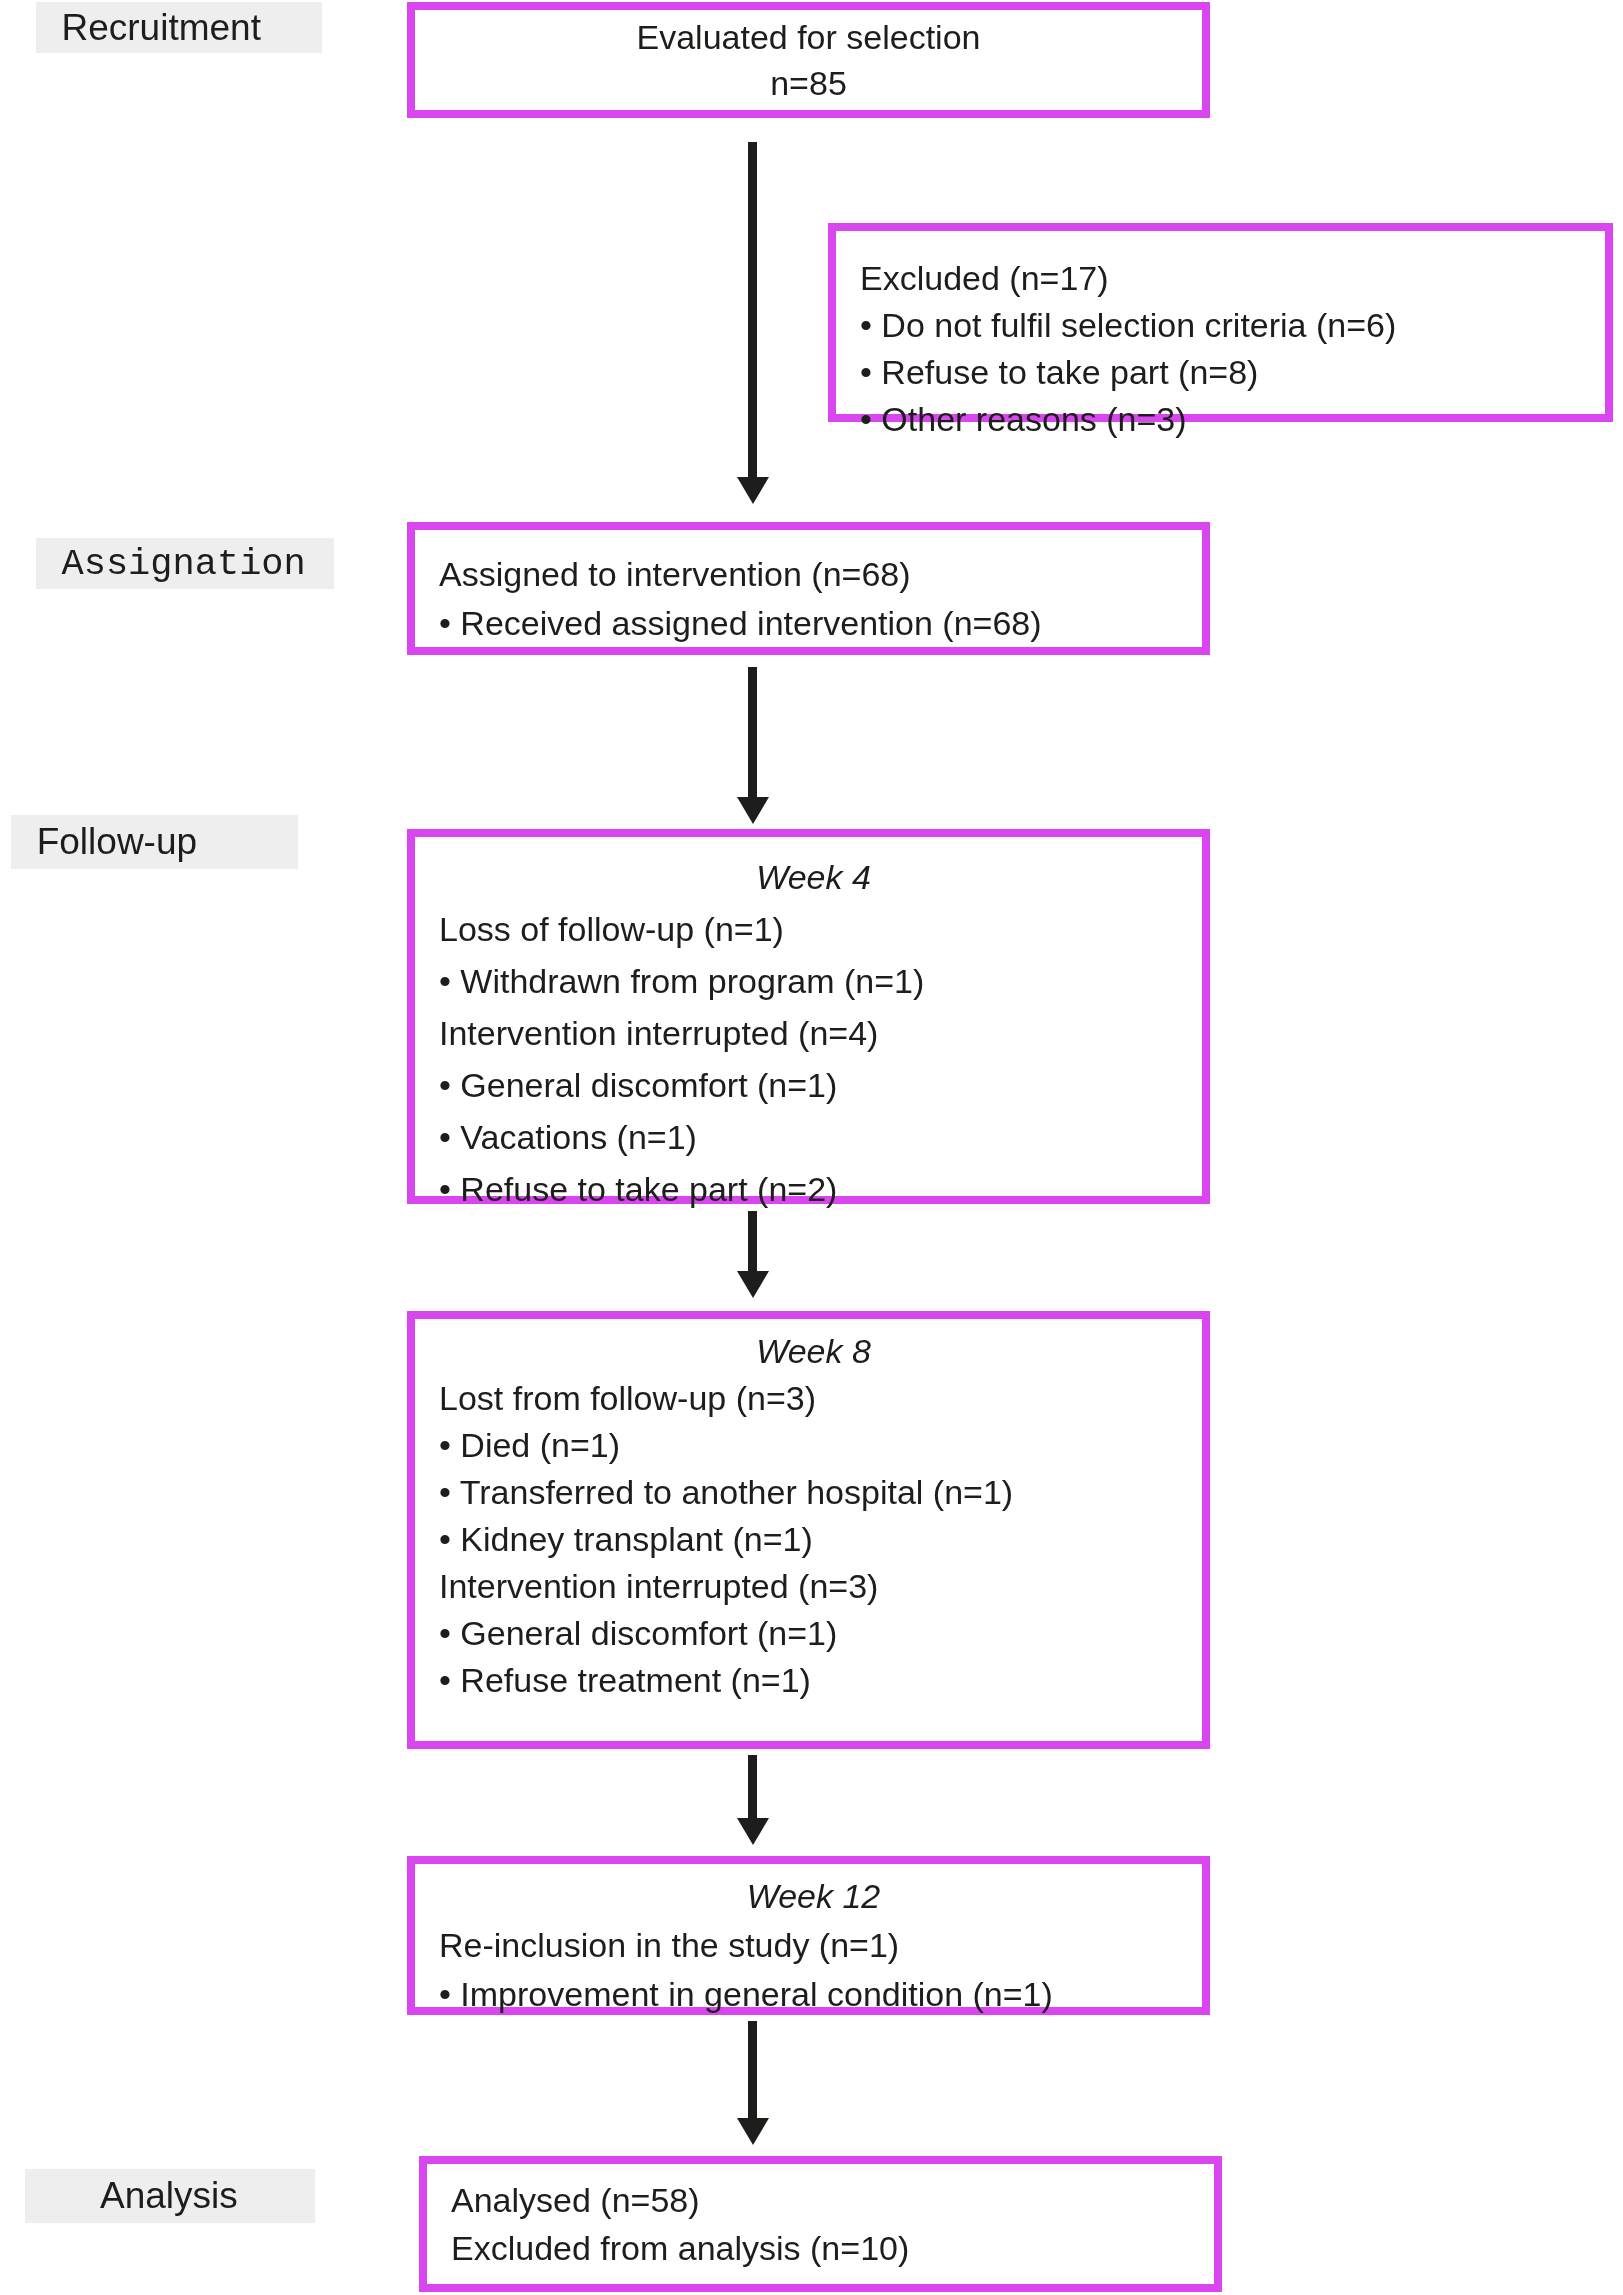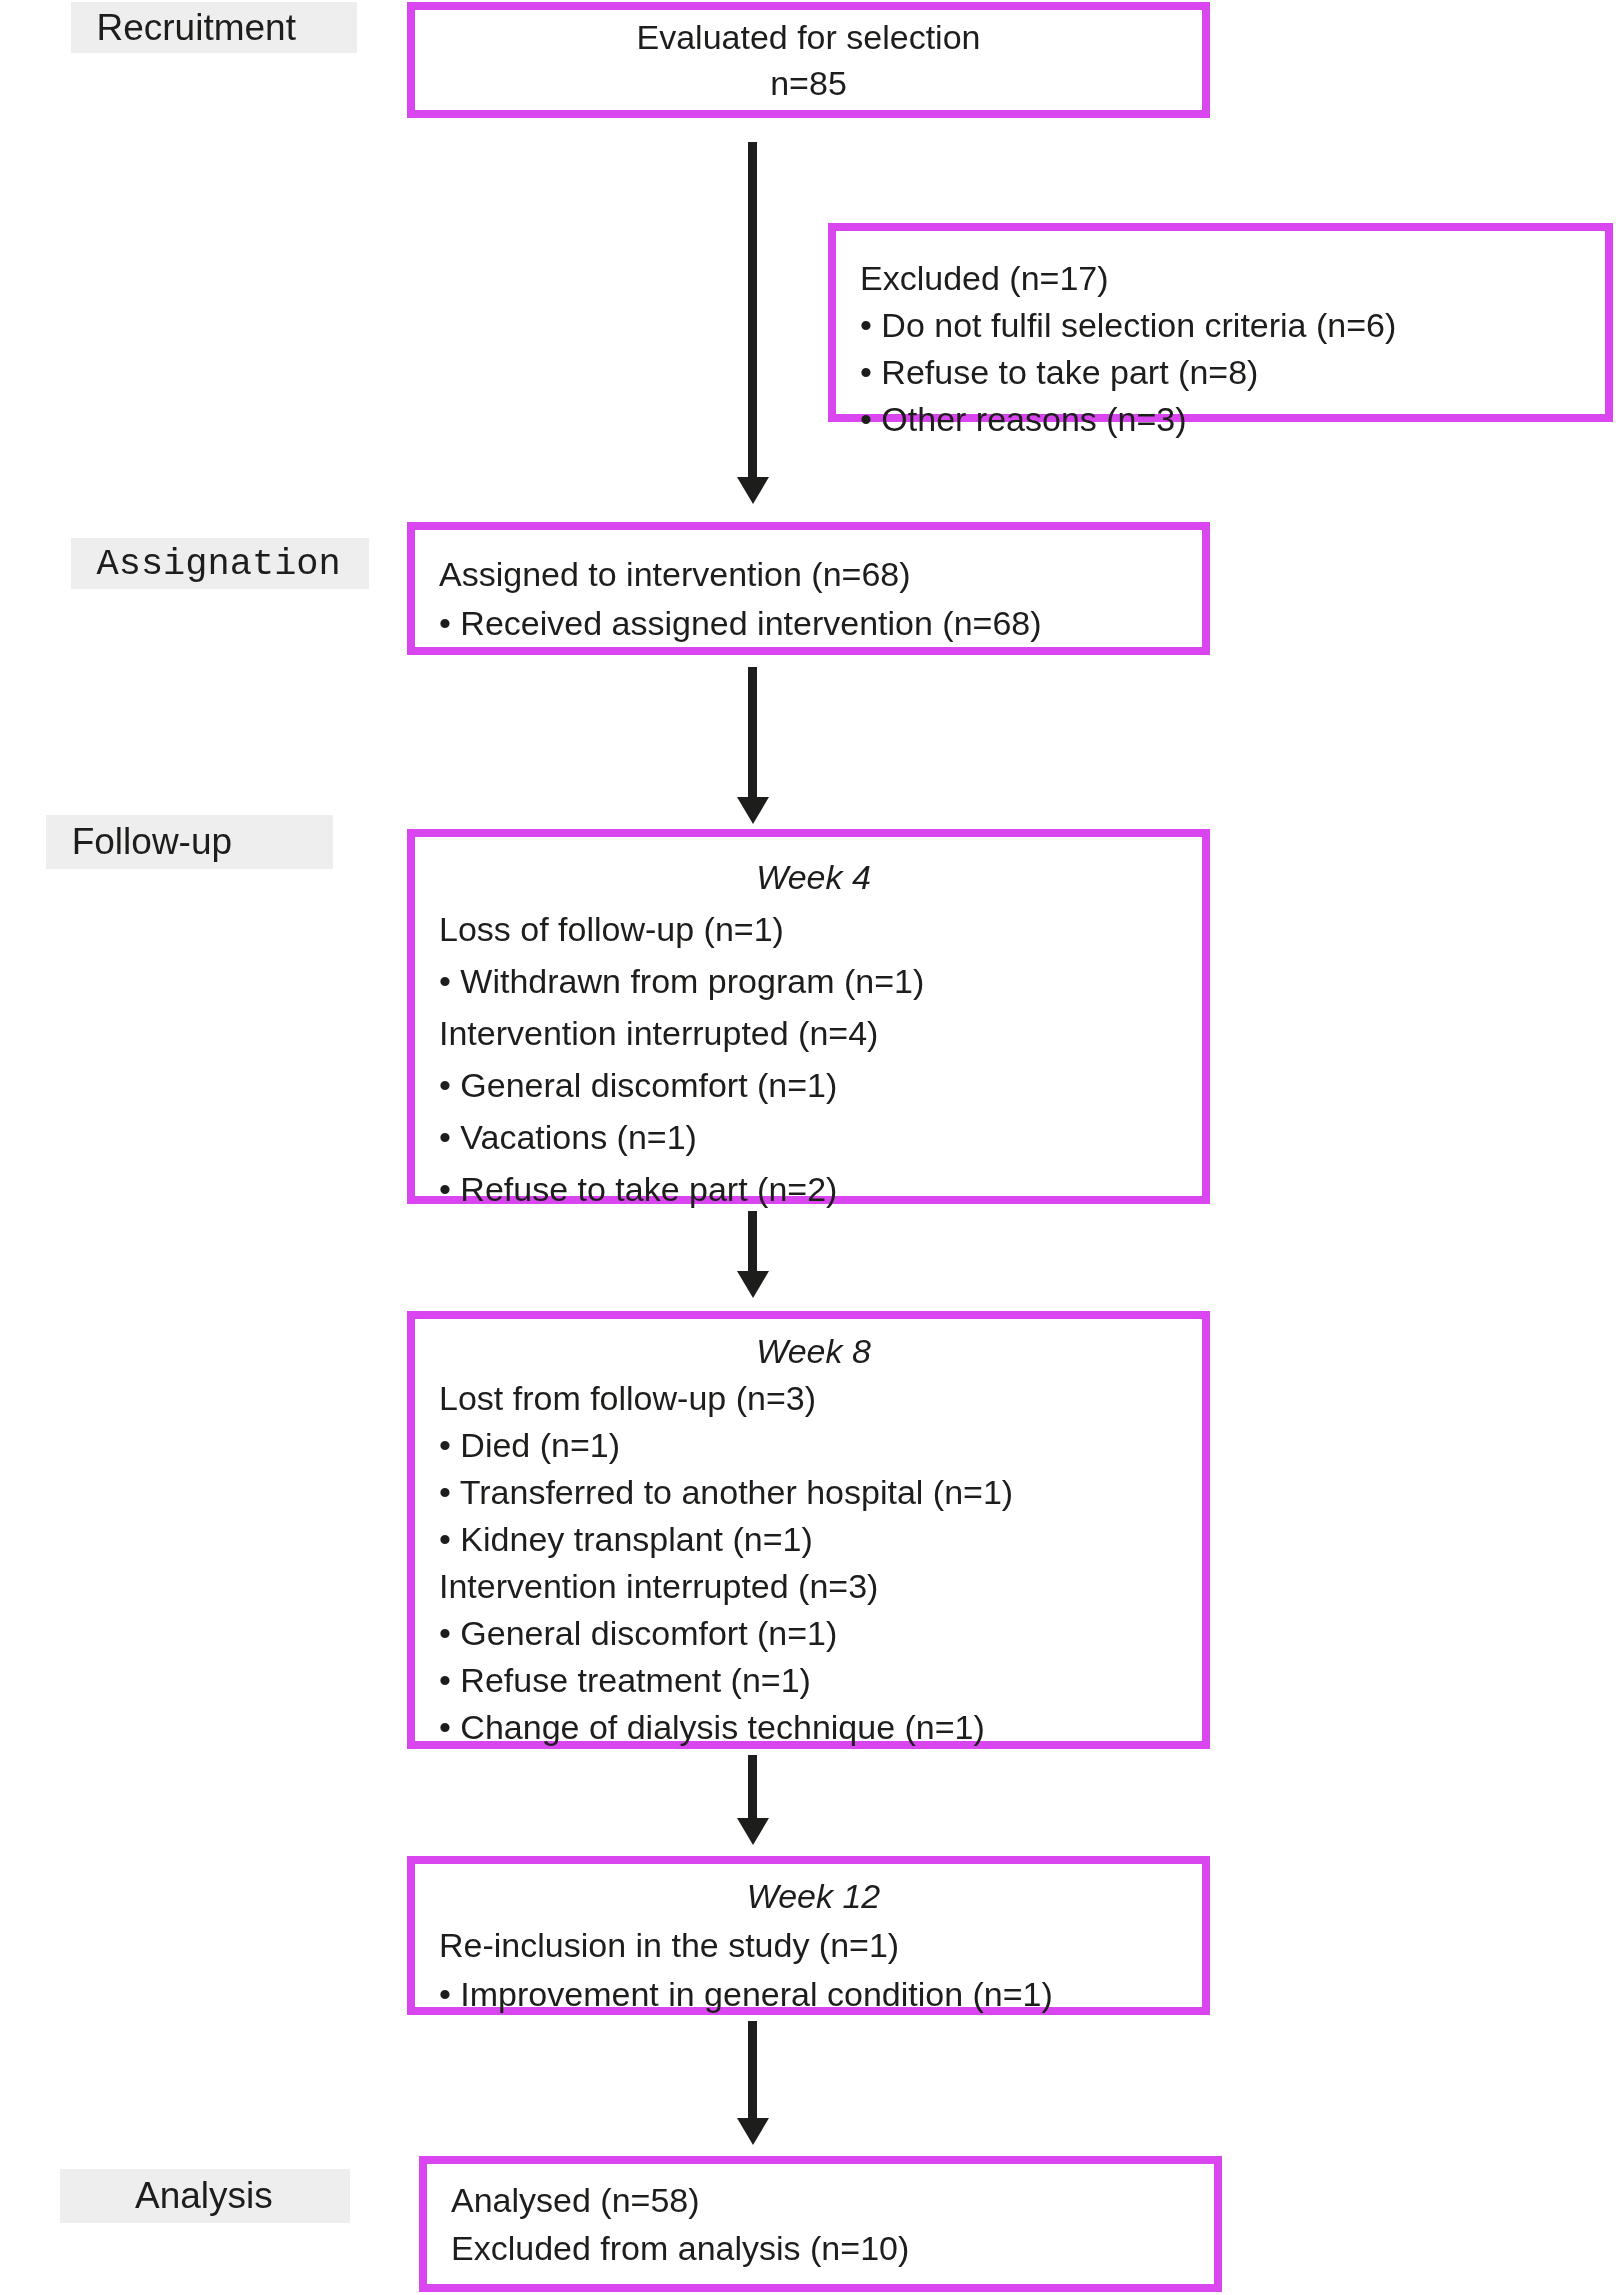--- a/index.html
+++ b/index.html
@@ -16,21 +16,20 @@
   .slabel{
     position:absolute;
     background:#eeeeee;
     display:flex;
     align-items:center;
     padding-left:25.5px;
     box-sizing:border-box;
     font-size:37px;
     color:#1d1d1b;
     white-space:nowrap;
-    margin-left:35px;
   }
   
   .fbox{
     position:absolute;
     border:8px solid #d946ef;
     background:#ffffff;
     box-sizing:border-box;
     font-size:34px;
     line-height:47px;
     white-space:nowrap;
@@ -144,21 +143,20 @@
 
   <div class="fbox" id="box-week8">
     <div class="line title">Week 8</div>
     <div class="line">Lost from follow-up (n=3)</div>
     <div class="line">• Died (n=1)</div>
     <div class="line">• Transferred to another hospital (n=1)</div>
     <div class="line">• Kidney transplant (n=1)</div>
     <div class="line">Intervention interrupted (n=3)</div>
     <div class="line">• General discomfort (n=1)</div>
     <div class="line">• Refuse treatment (n=1)</div>
-    <div class="line">• Change of dialysis technique (n=1)</div>
   </div>
 
   <div class="arrow" id="arrow-4">
     <div class="shaft"></div>
     <div class="head"></div>
   </div>
 
   <div class="fbox" id="box-week12">
     <div class="line title">Week 12</div>
     <div class="line">Re-inclusion in the study (n=1)</div>

